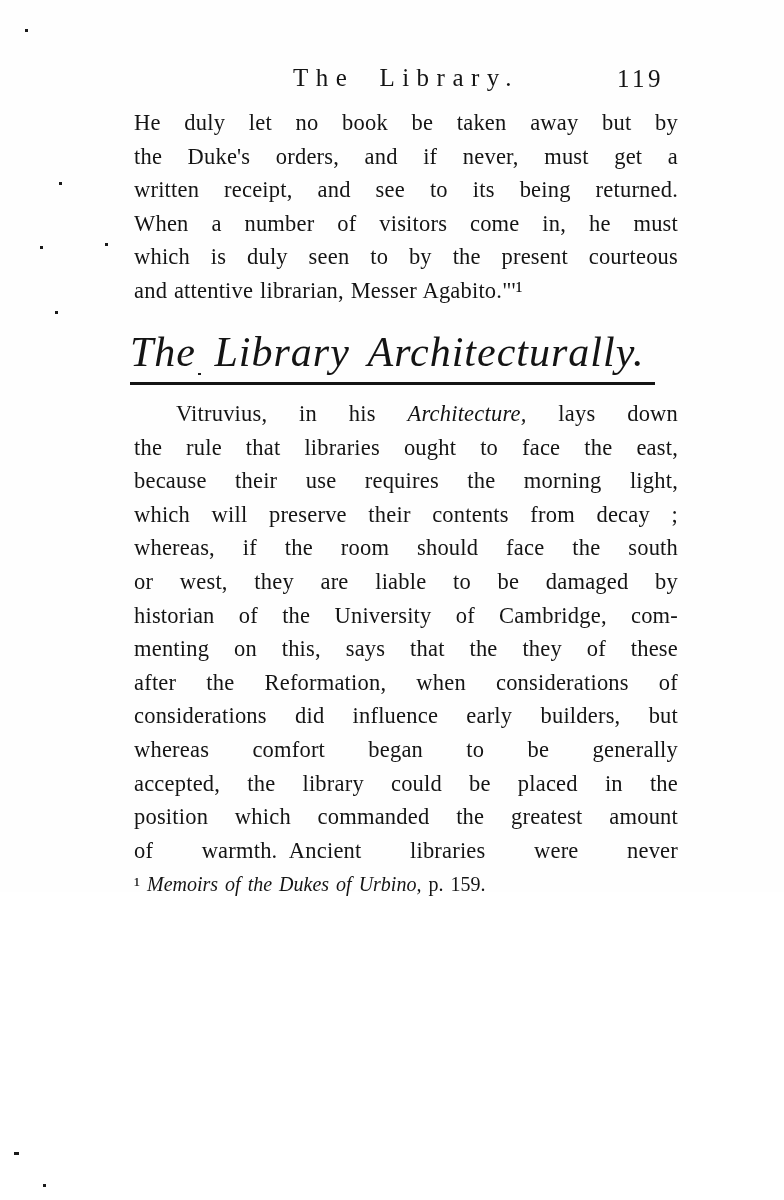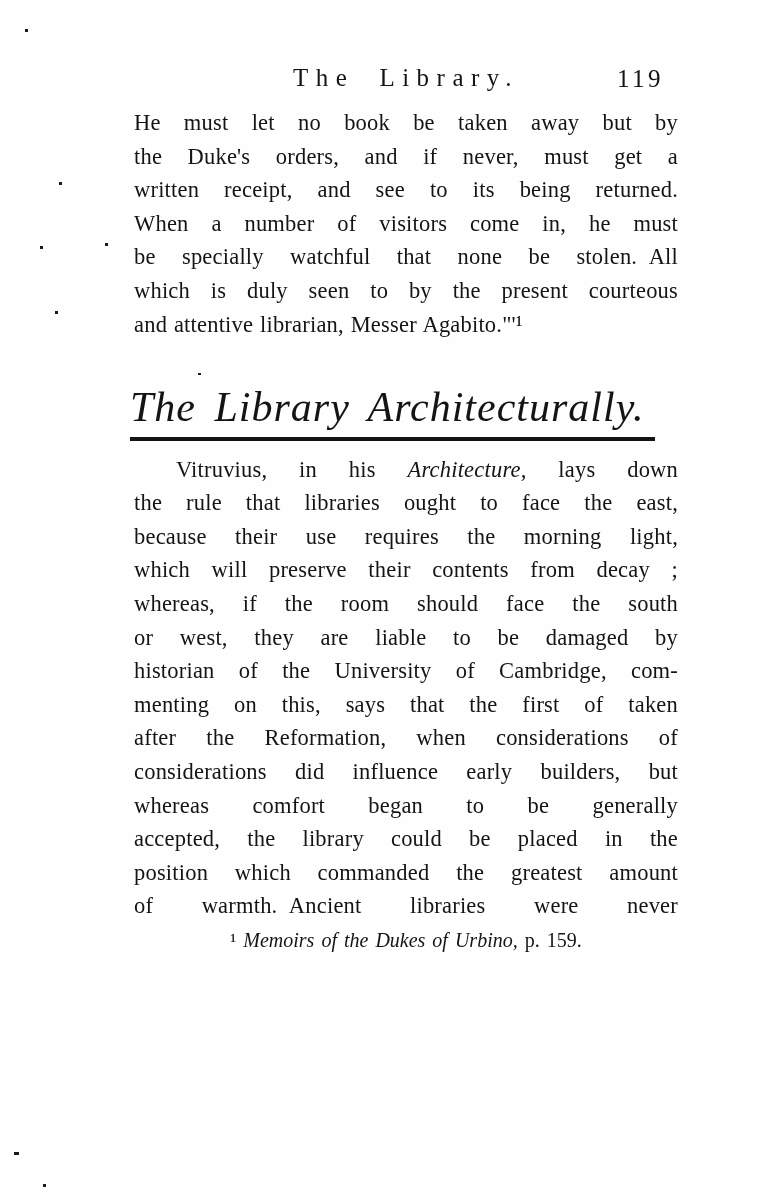--- a/index.html
+++ b/index.html
@@ -62,42 +62,42 @@
   }
   #quote-paragraph .line-last {
     text-align: justify;
     text-align-last: left;
   }
   #body-paragraph .line-first {
     text-indent: 42px;
   }
   
   .section-heading {
-    margin: 42px 0 0 -4px;
+    margin: 20px 0 0 -4px;
     font-size: 42px;
     line-height: 48px;
     font-style: italic;
     font-weight: normal;
     letter-spacing: 1px;
     word-spacing: 7px;
     white-space: nowrap;
   }
   .heading-rule {
     margin: 6px 0 12px -4px;
     width: 525px;
     height: 3.5px;
     background: #141414;
     border: none;
   }
   
   .footnote {
     margin-top: 4px;
     font-size: 20px;
     line-height: 26px;
-    text-align: center;
+    text-align: left;
     word-spacing: 2px;
   }
   .footnote i, .para i {
     font-style: italic;
   }
   
   .speck {
     position: absolute;
     background: #1a1a1a;
   }
@@ -108,42 +108,41 @@
 <div class="page">
 
   <div class="column">
 
     <header class="running-head">
       <span class="head-title">The Library.</span>
       <span class="page-number">119</span>
     </header>
 
     <div class="para" id="quote-paragraph">
-        <div class="line line-first"><span>He must let no book be taken away but by</span></div>
+        <div class="line line-first"><span>He duly let no book be taken away but by</span></div>
         <div class="line"><span>the Duke's orders, and if never, must get a</span></div>
         <div class="line"><span>written receipt, and see to its being returned.</span></div>
         <div class="line"><span>When a number of visitors come in, he must</span></div>
-        <div class="line"><span>be specially watchful that none be stolen. All</span></div>
         <div class="line"><span>which is duly seen to by the present courteous</span></div>
         <div class="line line-last"><span>and attentive librarian, Messer Agabito."'¹</span></div>
       </div>
 
     <h1 class="section-heading">The Library Architecturally.</h1>
 
     <div class="heading-rule"></div>
 
     <div class="para" id="body-paragraph">
         <div class="line line-first"><span>Vitruvius, in his </span><i>Architecture,</i><span> lays down</span></div>
         <div class="line"><span>the rule that libraries ought to face the east,</span></div>
         <div class="line"><span>because their use requires the morning light,</span></div>
         <div class="line"><span>which will preserve their contents from decay ;</span></div>
         <div class="line"><span>whereas, if the room should face the south</span></div>
         <div class="line"><span>or west, they are liable to be damaged by</span></div>
         <div class="line"><span>historian of the University of Cambridge, com-</span></div>
-        <div class="line"><span>menting on this, says that the first of taken</span></div>
+        <div class="line"><span>menting on this, says that the they of these</span></div>
         <div class="line"><span>after the Reformation, when considerations of</span></div>
         <div class="line"><span>considerations did influence early builders, but</span></div>
         <div class="line"><span>whereas comfort began to be generally</span></div>
         <div class="line"><span>accepted, the library could be placed in the</span></div>
         <div class="line"><span>position which commanded the greatest amount</span></div>
         <div class="line line-last"><span>of warmth. Ancient libraries were never</span></div>
       </div>
 
     <div class="footnote"><span>¹ </span><i>Memoirs of the Dukes of Urbino,</i><span> p. 159.</span></div>
 

